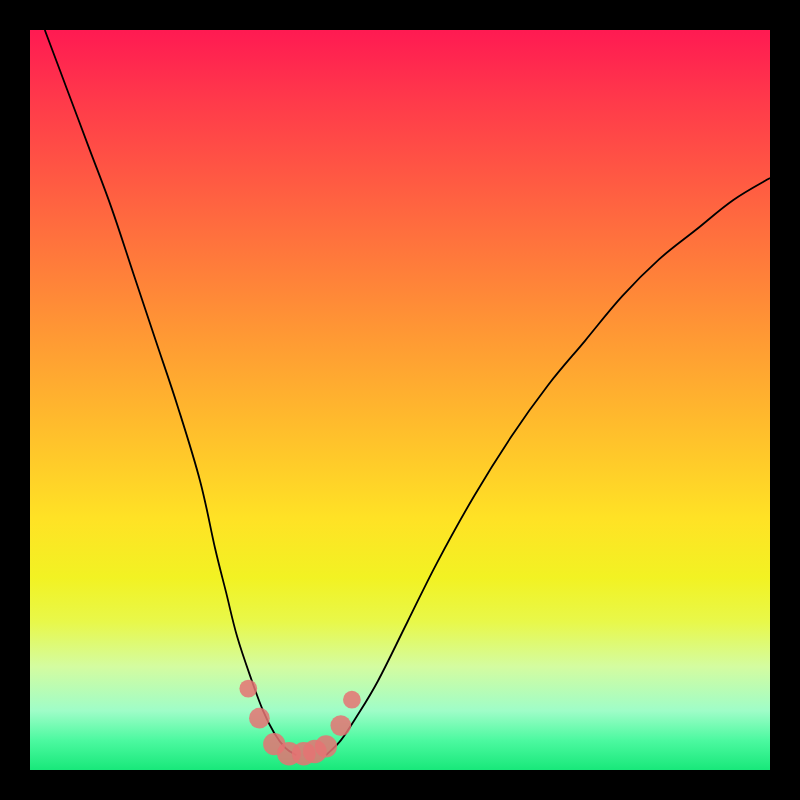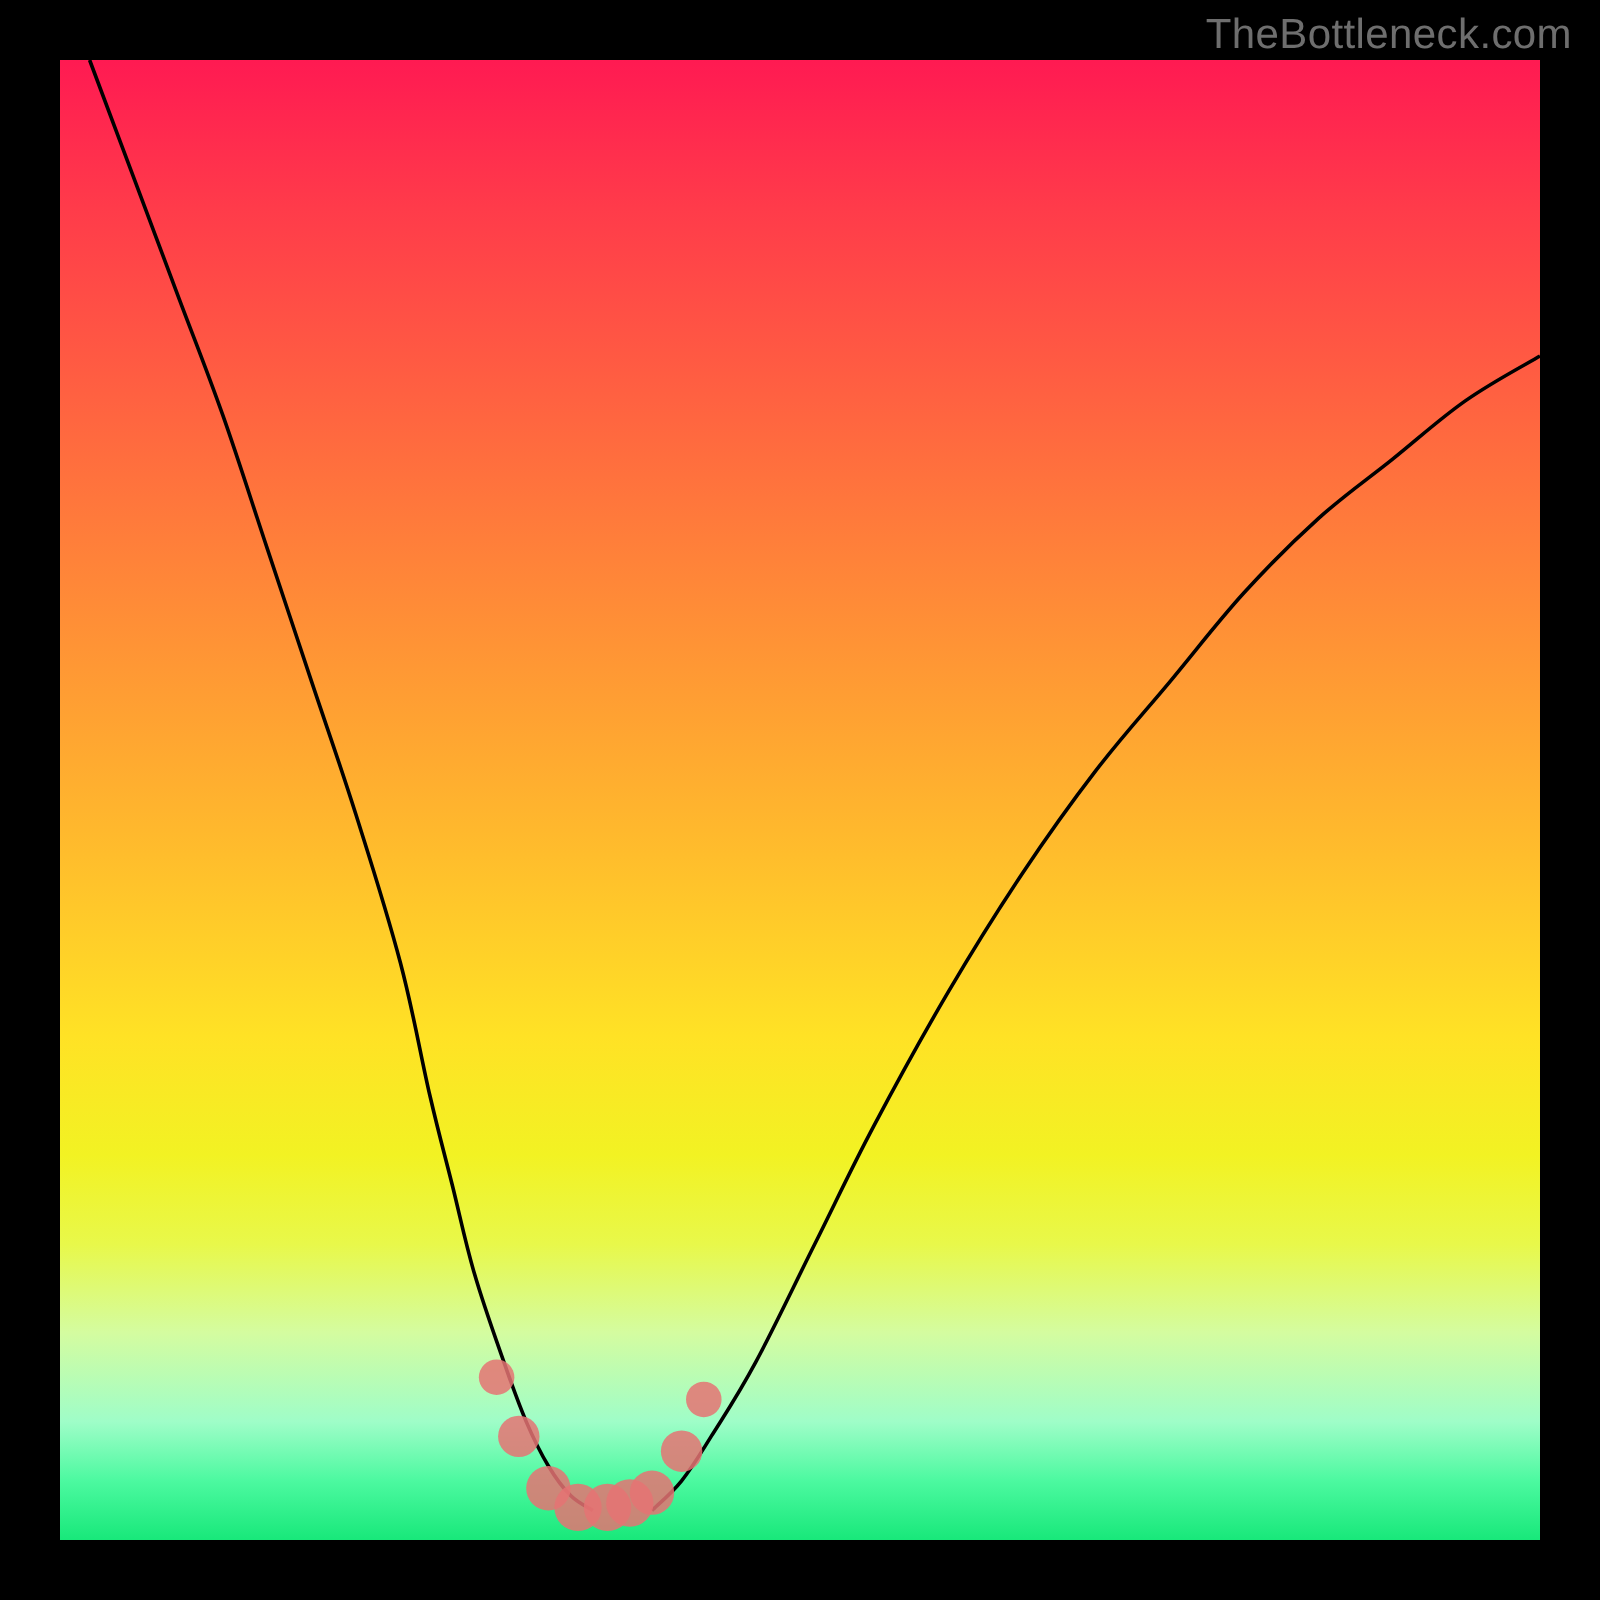--- a/index.html
+++ b/index.html
@@ -66,21 +66,20 @@
   .marker {
     fill: #e57373;
     fill-opacity: 0.85;
     stroke: none;
   }
 </style>
 </head>
 <body>
 
 <div class="frame">
-  <div class="watermark">TheBottleneck.com</div>
   <div class="plot">
     <svg class="curves" viewBox="0 0 740 740" preserveAspectRatio="none">
       <path id="left-curve" class="curve" d="M 14.8 0 C 18.796 10.655999999999988, 29.008 37.887999999999934, 37 59.19999999999993 C 44.992000000000004 80.51199999999993, 51.208 97.08799999999997, 59.2 118.39999999999998 C 67.19200000000001 139.712, 73.408 154.95600000000002, 81.4 177.60000000000002 C 89.39200000000001 200.24400000000003, 95.608 220.224, 103.60000000000001 244.2 C 111.59200000000001 268.176, 117.808 286.824, 125.80000000000001 310.8 C 133.792 334.776, 140.008 352.09200000000004, 148 377.40000000000003 C 155.992 402.708, 163.54000000000002 426.092, 170.20000000000002 451.4 C 176.86 476.70799999999997, 180.338 498.02, 185 518 C 189.662 537.98, 192.104 546.4159999999999, 196.10000000000002 562.4 C 200.09600000000003 578.384, 202.538 590.8159999999999, 207.20000000000002 606.8 C 211.86200000000002 622.784, 217.338 637.88, 222 651.2 C 226.662 664.5200000000001, 229.10399999999998 671.476, 233.1 680.8 C 237.096 690.1239999999999, 240.204 696.34, 244.20000000000002 703 C 248.19600000000003 709.66, 251.304 713.804, 255.29999999999998 717.8 C 259.296 721.7959999999999, 264.402 723.868, 266.4 725.2"></path>
       <path id="right-curve" class="curve" d="M 296 725.2 C 298.664 722.5360000000001, 305.472 717.06, 310.8 710.4 C 316.12800000000004 703.74, 318.94000000000005 698.856, 325.6 688.2 C 332.26 677.5440000000001, 338.47599999999994 668.5160000000001, 347.79999999999995 651.2 C 357.12399999999997 633.884, 366.744 613.312, 377.40000000000003 592 C 388.05600000000004 570.688, 395.01200000000006 555.444, 407.00000000000006 532.8 C 418.98800000000006 510.15599999999995, 430.68 488.844, 444 466.2 C 457.32 443.556, 467.68 426.98, 481 407 C 494.32 387.02, 504.68 372.51599999999996, 518 355.2 C 531.32 337.884, 541.68 326.784, 555 310.8 C 568.32 294.81600000000003, 578.68 281.05199999999996, 592 266.4 C 605.32 251.748, 615.68 241.388, 629 229.40000000000003 C 642.32 217.41200000000006, 652.68 210.45600000000007, 666 199.80000000000007 C 679.32 189.14400000000006, 689.68 179.52399999999994, 703 170.19999999999993 C 716.32 160.87599999999992, 733.34 151.99599999999998, 740 148"></path>
       <g id="markers">
           <circle cx="218.29999999999998" cy="658.6" r="8.88" class="marker"></circle>
           <circle cx="229.4" cy="688.2" r="10.36" class="marker"></circle>
           <circle cx="244.20000000000002" cy="714.1" r="11.1" class="marker"></circle>
           <circle cx="259" cy="723.72" r="11.84" class="marker"></circle>
           <circle cx="273.8" cy="723.72" r="11.84" class="marker"></circle>

